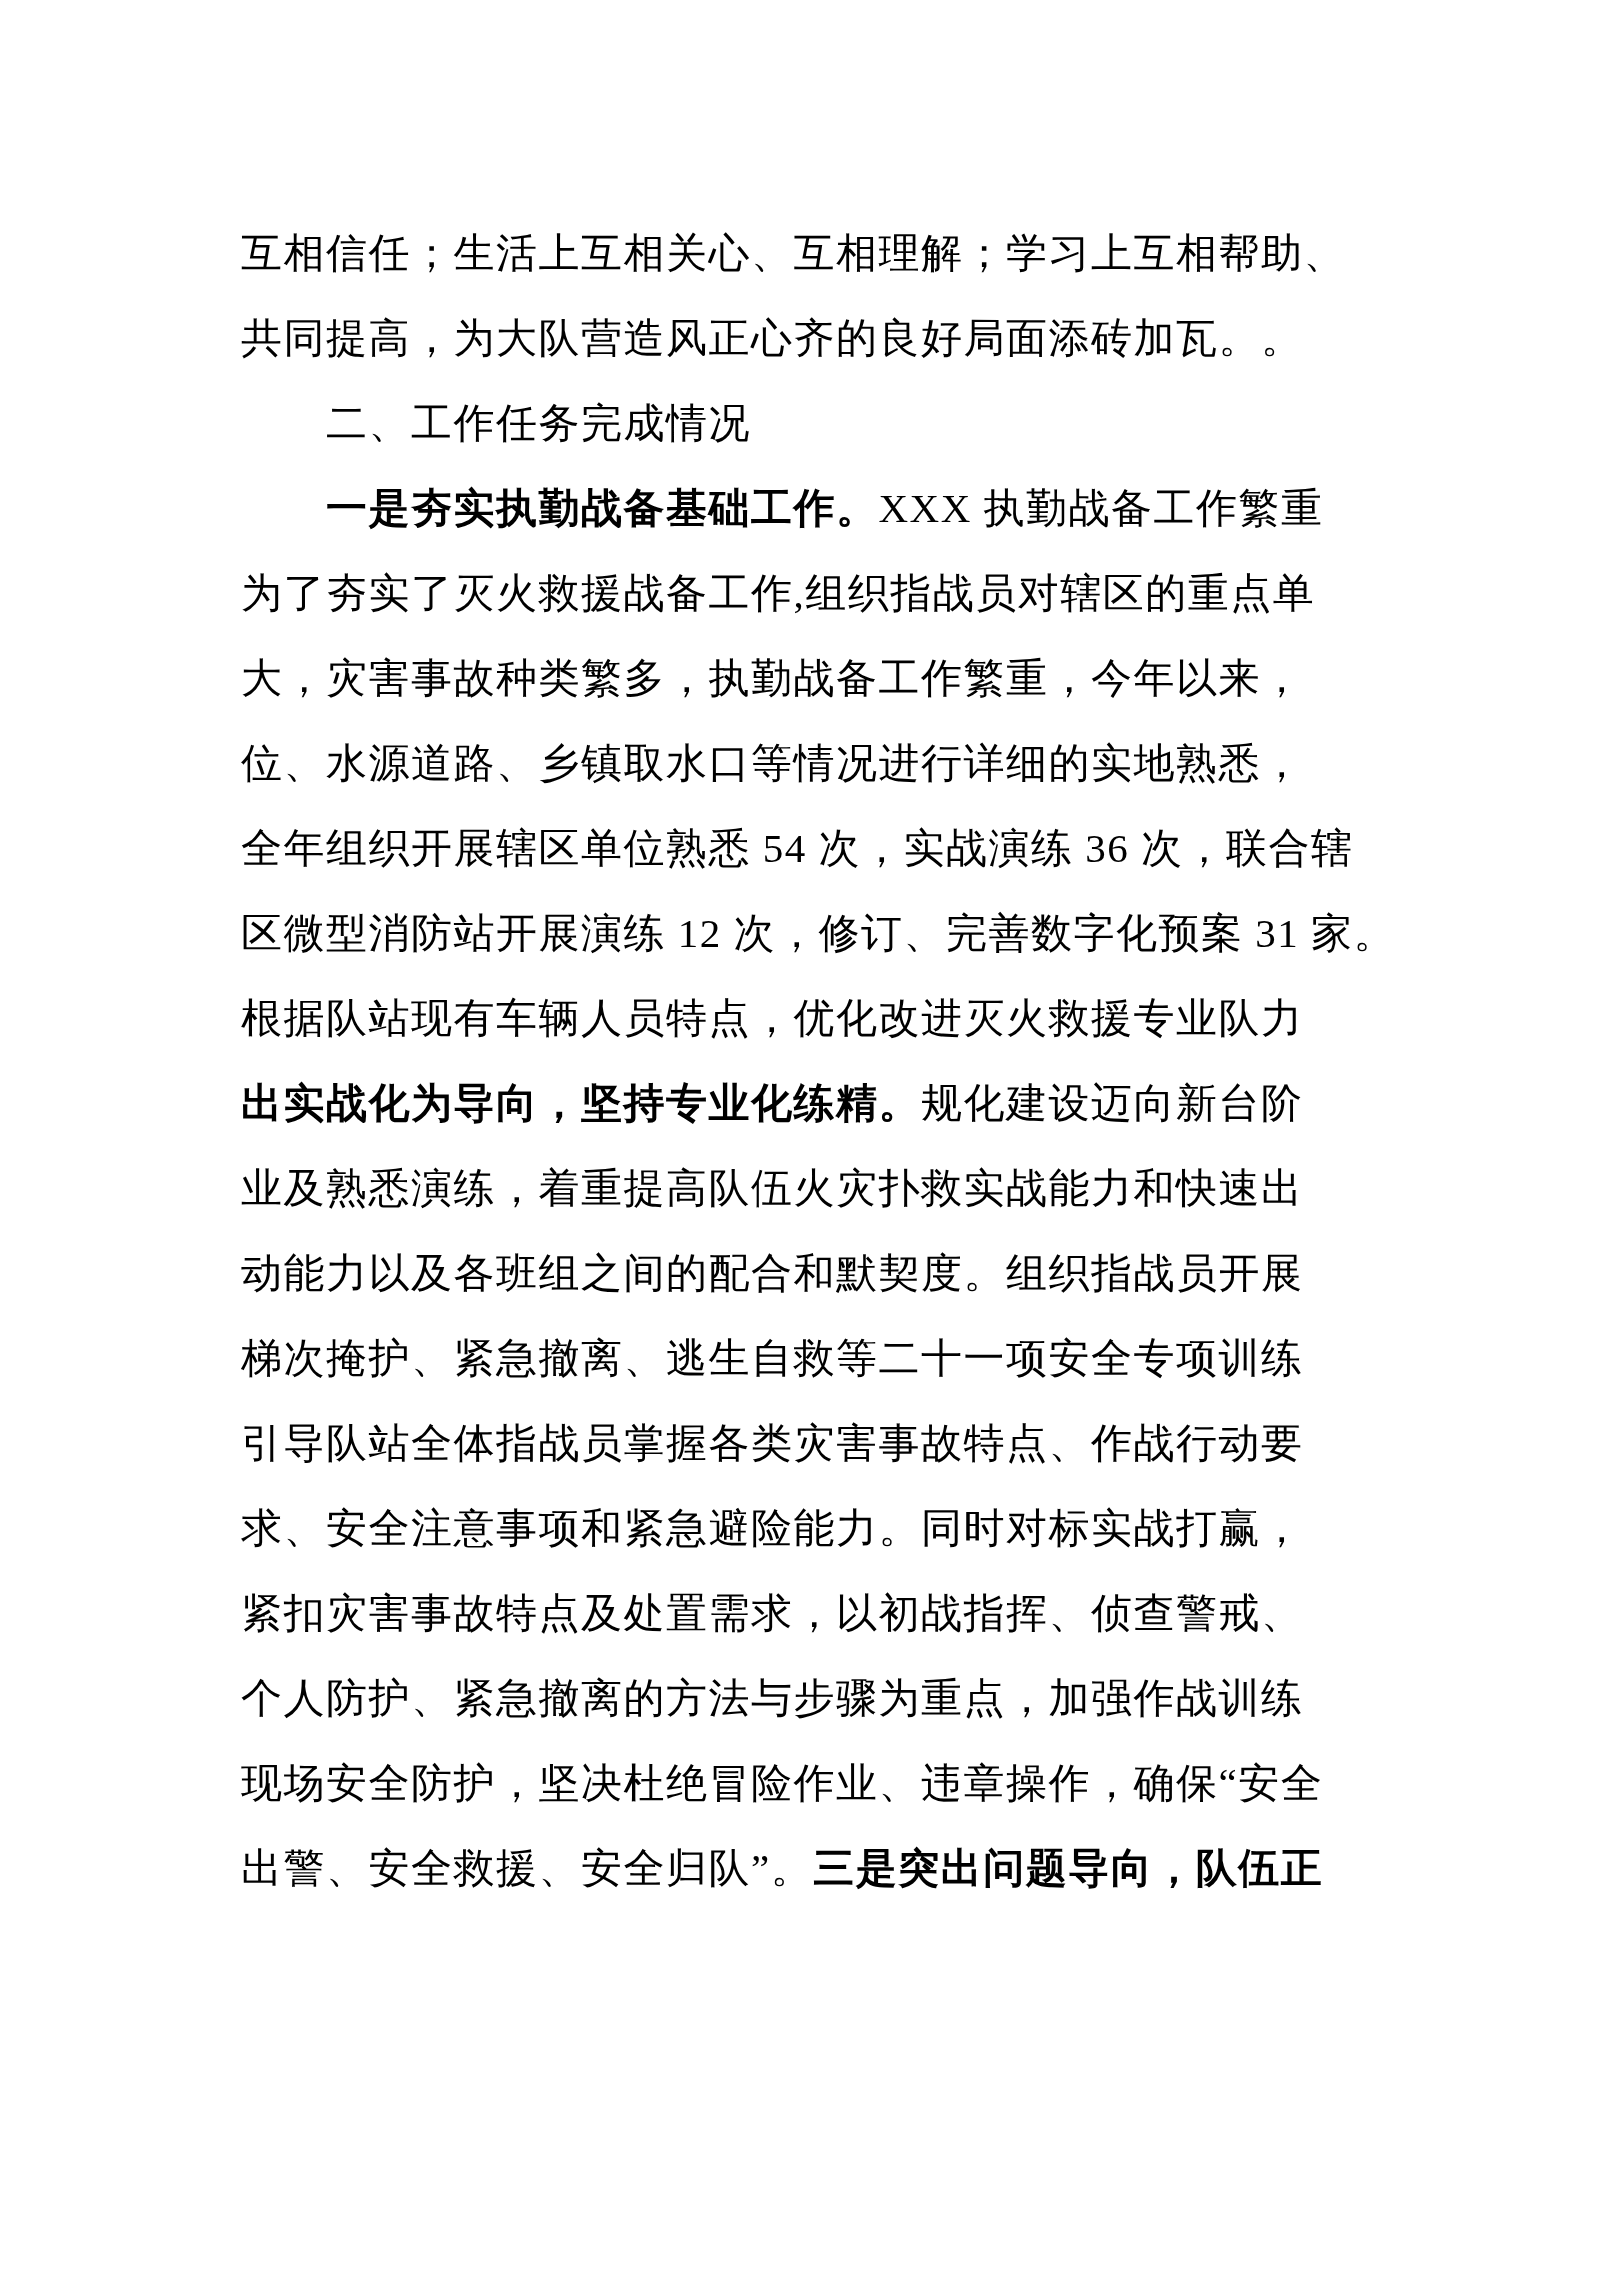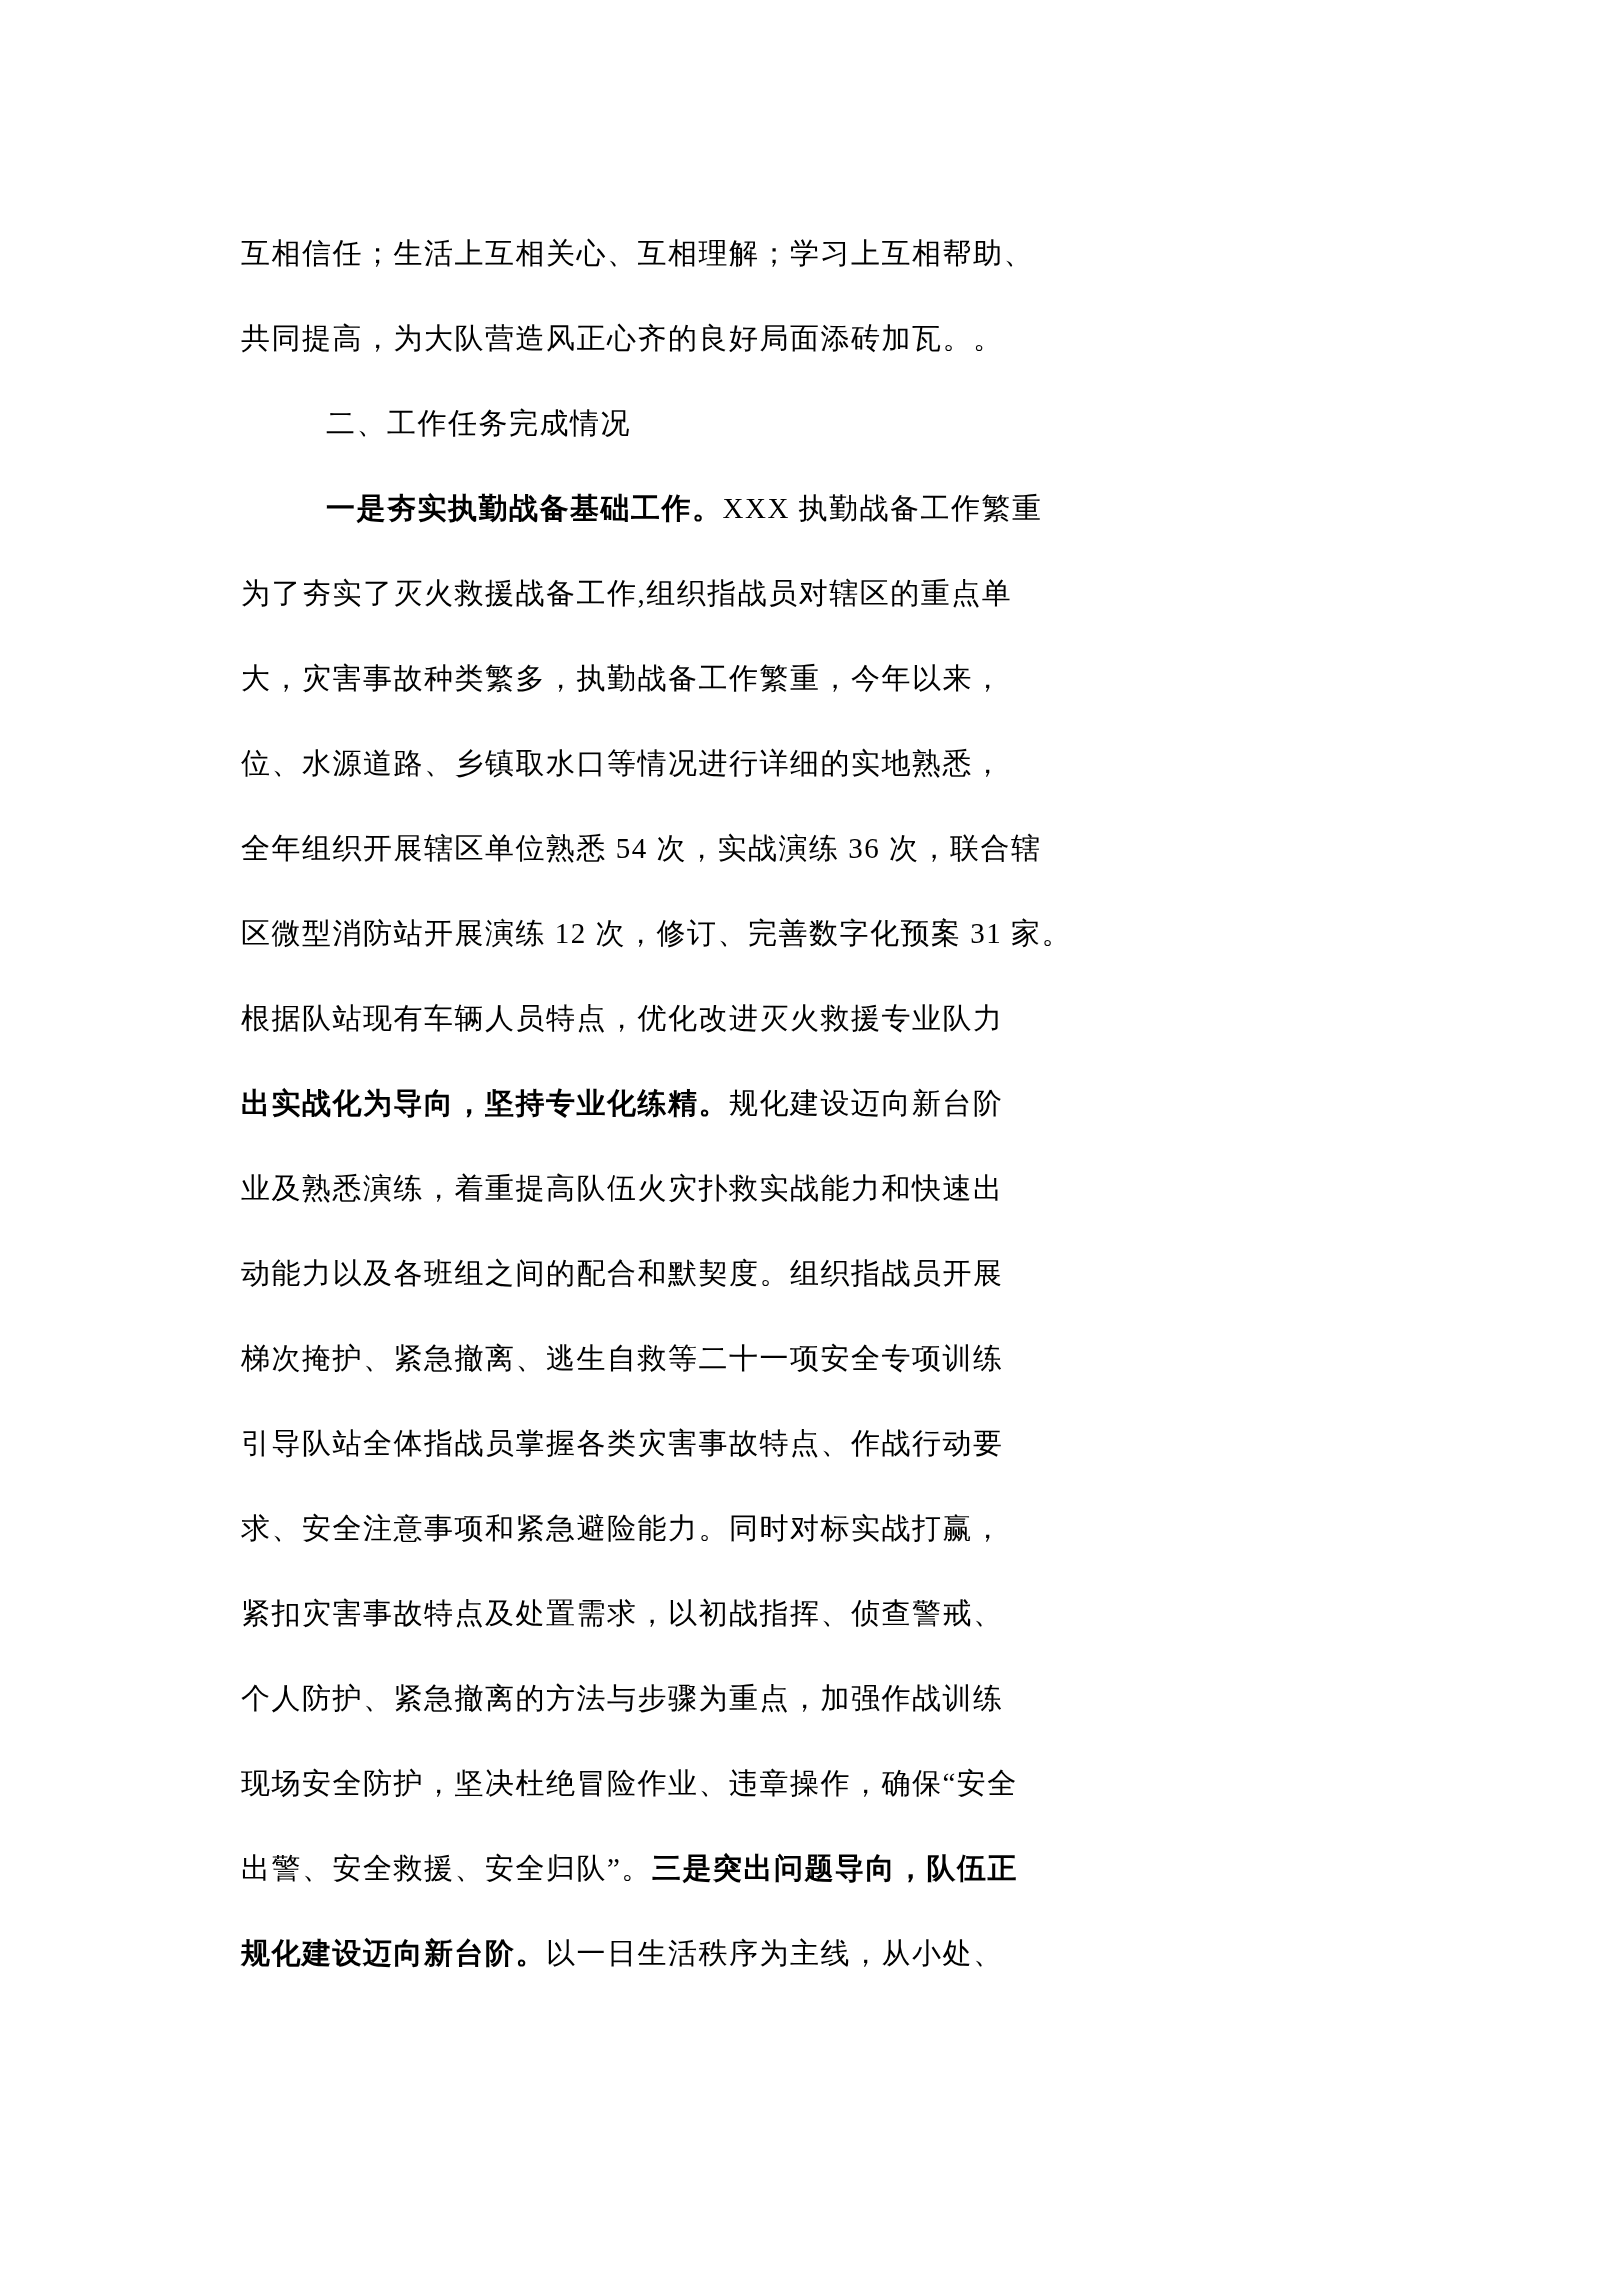--- a/index.html
+++ b/index.html
@@ -18,21 +18,21 @@
   }
   .doc-body {
     position: absolute;
     left: 241px;
     top: 211px;
     width: 1142px;
   }
   .line {
     height: 85px;
     line-height: 85px;
-    font-size: 29px;
+    font-size: 41px;
     letter-spacing: 1.5px;
     white-space: nowrap;
   }
   .line.indent {
     padding-left: 85px;
   }
   .seg { font-weight: 400; }
   .seg.bold { font-weight: 700; margin-top: 37px; }
 </style>
 </head>
@@ -53,16 +53,15 @@
       <div class="line"><span class="seg bold">出实战化为导向，坚持专业化练精。</span><span class="seg">规化建设迈向新台阶</span></div>
       <div class="line"><span class="seg">业及熟悉演练，着重提高队伍火灾扑救实战能力和快速出</span></div>
       <div class="line"><span class="seg">动能力以及各班组之间的配合和默契度。组织指战员开展</span></div>
       <div class="line"><span class="seg">梯次掩护、紧急撤离、逃生自救等二十一项安全专项训练</span></div>
       <div class="line"><span class="seg">引导队站全体指战员掌握各类灾害事故特点、作战行动要</span></div>
       <div class="line"><span class="seg">求、安全注意事项和紧急避险能力。同时对标实战打赢，</span></div>
       <div class="line"><span class="seg">紧扣灾害事故特点及处置需求，以初战指挥、侦查警戒、</span></div>
       <div class="line"><span class="seg">个人防护、紧急撤离的方法与步骤为重点，加强作战训练</span></div>
       <div class="line"><span class="seg">现场安全防护，坚决杜绝冒险作业、违章操作，确保“安全</span></div>
       <div class="line"><span class="seg">出警、安全救援、安全归队”。</span><span class="seg bold">三是突出问题导向，队伍正</span></div>
-      <div class="line"><span class="seg bold">规化建设迈向新台阶。</span><span class="seg">以一日生活秩序为主线，从小处、</span></div>
     </div>
 </div>
 
 
 </body></html>

